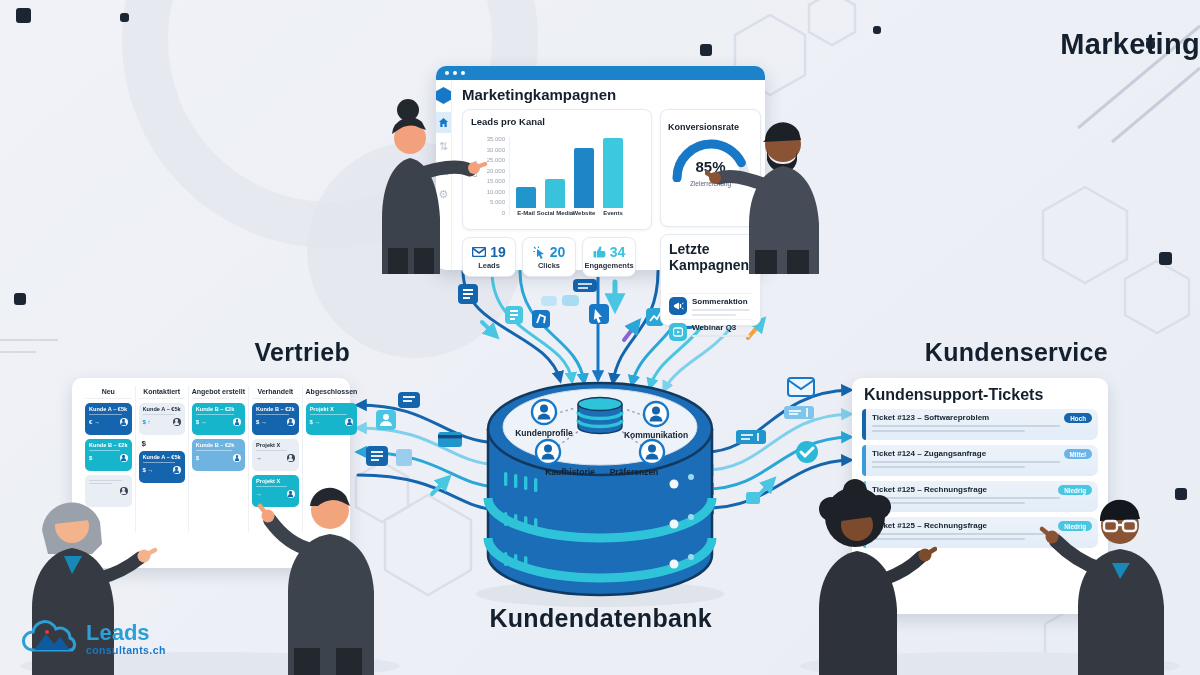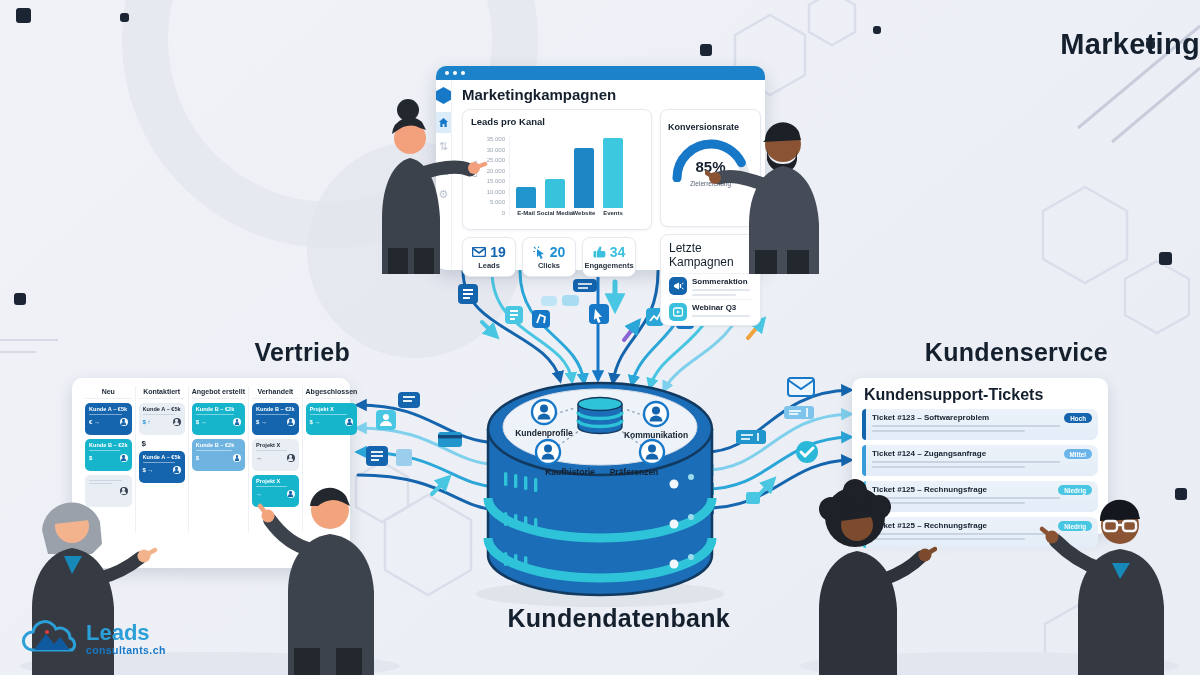--- a/index.html
+++ b/index.html
@@ -41,21 +41,21 @@
   .stat .v{display:flex;align-items:center;gap:4px;font-size:14px;font-weight:800;}
   .stat .l{font-size:7.5px;font-weight:700;color:#2a3442;}
   .v37{color:#1465ae;} .v20{color:#1e90d4;} .v34{color:#3bc0de;}
   #rightcol{width:101px;display:flex;flex-direction:column;gap:7px;}
   #gaugecard{height:92px;padding:12px 7px;}
   #gaugecard .ct{font-size:9px;font-weight:800;color:#15202e;}
   .gwrap{position:relative;width:84px;height:48px;margin:2px auto 0 auto;}
   .gpct{position:absolute;left:0;right:0;top:24px;text-align:center;font-size:15px;font-weight:800;color:#15202e;}
   .gcap{text-align:center;font-size:6.5px;color:#5a6575;margin-top:-2px;}
   #campcard{height:78px;padding:6px 8px;}
-  #campcard .ct{font-size:12px;font-weight:400;color:#15202e;margin-bottom:4px;}
+  #campcard .ct{font-size:14px;font-weight:700;color:#15202e;margin-bottom:20px;}
   .camp{display:flex;gap:5px;align-items:flex-start;padding:3px 0;border-top:1px solid #f0f2f6;}
   .camp:first-of-type{border-top:none;}
   .cicon{width:18px;height:18px;border-radius:5px;display:flex;align-items:center;justify-content:center;flex:none;}
   .cicon.mega{background:#1465ae;} .cicon.vid{background:#3bc0de;}
   .camp .cn{font-size:8px;font-weight:800;color:#15202e;}
   .gline{height:2px;background:#e3e7ee;border-radius:2px;margin-top:3px;}
 
   
   #kanban{left:72px;top:378px;width:278px;height:190px;background:#fff;border-radius:10px;
           box-shadow:0 6px 16px rgba(30,50,80,.15);z-index:2;padding:8px 10px;box-sizing:border-box;}
@@ -75,21 +75,21 @@
   .k-lite .kc-lines i{background:#cdd5e0;}
   .kc-meta{display:flex;justify-content:space-between;align-items:center;margin-top:3px;font-size:6px;font-weight:800;}
   .kc-av{width:8px;height:8px;border-radius:50%;position:relative;background:rgba(255,255,255,.95);}
   .k-lite .kc-av{background:#3a4656;}
   .kc-av::before{content:"";position:absolute;left:2.7px;top:1.2px;width:2.6px;height:2.6px;border-radius:50%;background:#1465ae;}
   .kc-av::after{content:"";position:absolute;left:1.6px;top:4.2px;width:4.8px;height:2.6px;border-radius:3px 3px 0 0;background:#1465ae;}
   .k-lite .kc-av::before,.k-lite .kc-av::after{background:#e9eef5;}
   .kfree{font-size:8px;font-weight:800;color:#1c2735;margin:1px 0 3px 3px;}
 
   
-  #tickets{left:852px;top:378px;width:256px;height:156px;background:#fff;border-radius:10px;
+  #tickets{left:852px;top:378px;width:256px;height:236px;background:#fff;border-radius:10px;
            box-shadow:0 6px 16px rgba(30,50,80,.15);z-index:2;padding:8px 10px;box-sizing:border-box;}
   #tickets h2{margin:0 0 5px 2px;font-size:16px;font-weight:800;color:#15202e;}
   .tbody{display:flex;gap:7px;}
   .tside{width:74px;flex:none;}
   .tfilter{font-size:8.5px;font-weight:800;color:#1c2735;padding:3px 7px;border-radius:6px;margin-bottom:2px;}
   .tfilter.active{background:#dcecf9;}
   .tnote{background:#eef1f6;border-radius:6px;padding:4px 6px;font-size:6.8px;font-weight:800;color:#1c2735;margin-top:6px;line-height:1.35;}
   .tlist{flex:1;}
   .ticket{position:relative;background:linear-gradient(180deg,#ecf2f9,#e3edf8);border-radius:7px;margin-bottom:5px;height:31px;padding:4px 7px 0 10px;box-sizing:border-box;}
   .ticket::before{content:"";position:absolute;left:0;top:0;bottom:0;width:4px;border-radius:7px 0 0 7px;background:var(--stripe);}
@@ -138,21 +138,21 @@
   <div class="sq" style="left:700px;top:44px;width:12px;height:12px;"></div>
   <div class="sq" style="left:873px;top:26px;width:8px;height:8px;"></div>
   <div class="sq" style="left:1146px;top:40px;width:9px;height:9px;"></div>
   <div class="sq" style="left:14px;top:293px;width:12px;height:12px;"></div>
   <div class="sq" style="left:1159px;top:252px;width:13px;height:13px;"></div>
   <div class="sq" style="left:1175px;top:488px;width:12px;height:12px;"></div>
 
   <div class="big-title" style="left:0;right:0;top:28px;font-size:29px;">Marketing</div>
   <div class="big-title" style="left:72px;width:278px;top:338px;font-size:25px;">Vertrieb</div>
   <div class="big-title" style="left:852px;width:256px;top:338px;font-size:25px;">Kundenservice</div>
-  <div class="big-title" style="left:470px;width:260px;top:604px;font-size:25px;">Kundendatenbank</div>
+  <div class="big-title" style="left:452px;width:260px;top:604px;font-size:25px;">Kundendatenbank</div>
 
   <svg class="abs" style="left:0;top:0;z-index:1;" width="1200" height="675">
     <defs>
       <marker id="ah-dark" viewBox="0 0 10 10" refX="7" refY="5" markerWidth="4.2" markerHeight="4.2" orient="auto-start-reverse">
           <path d="M0,0 L10,5 L0,10 z" fill="#1465ae"></path>
         </marker>
       <marker id="ah-blue" viewBox="0 0 10 10" refX="7" refY="5" markerWidth="4.2" markerHeight="4.2" orient="auto-start-reverse">
           <path d="M0,0 L10,5 L0,10 z" fill="#2aa6d8"></path>
         </marker>
       <marker id="ah-teal" viewBox="0 0 10 10" refX="7" refY="5" markerWidth="4.2" markerHeight="4.2" orient="auto-start-reverse">

